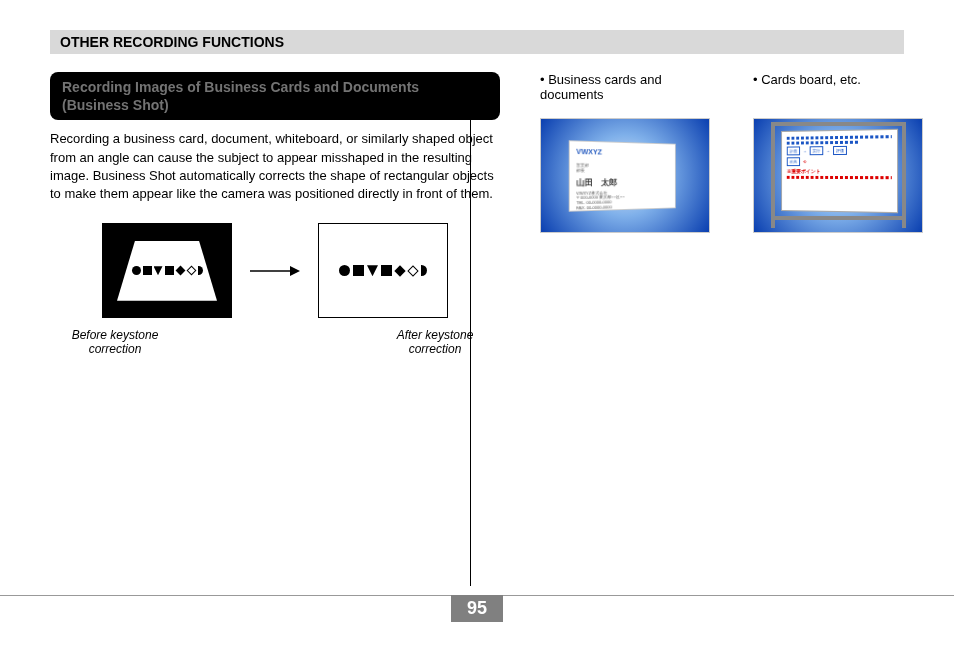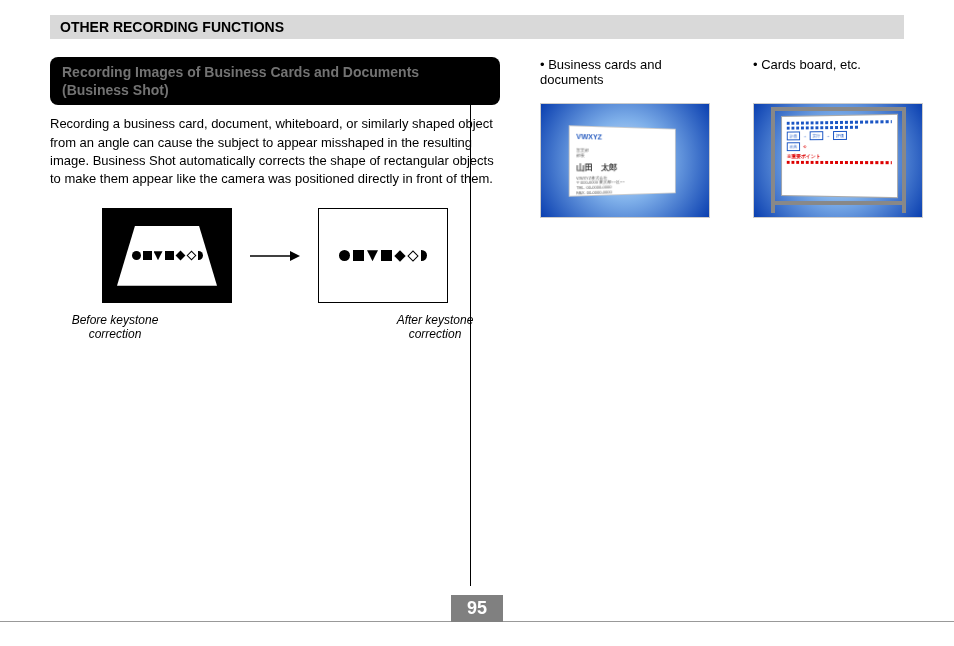--- a/index.html
+++ b/index.html
@@ -5,21 +5,21 @@
   * { box-sizing: border-box; margin: 0; padding: 0; }
   body {
     width: 954px;
     height: 646px;
     font-family: Arial, Helvetica, sans-serif;
     color: #000;
     background: #fff;
     position: relative;
   }
   .page {
-    padding: 15px 50px 0 50px;
+    padding: 30px 50px 0 50px;
   }
   .header-bar {
     background: #d9d9d9;
     padding: 4px 10px;
     font-size: 14px;
     font-weight: bold;
     margin-bottom: 18px;
   }
   .columns {
     display: flex;
@@ -152,21 +152,21 @@
     transform: perspective(300px) rotateY(-8deg);
     padding:5px; font-size:4px; color:#1a55c4;
     display:flex; flex-direction:column; gap:2px;
   }
   .whiteboard .row { display:flex; gap:3px; align-items:center;}
   .wb-box { border:1px solid #1a55c4; padding:1px 2px; font-size:4px;}
   .wb-red { color:#d00; font-weight:bold;}
   .wb-scribble {height:3px; background:repeating-linear-gradient(90deg,#1a55c4 0 3px, transparent 3px 5px); width:100%;}
   .page-footer {
     position:absolute; bottom:24px; left:0; right:0;
-    display:flex; align-items:flex-end;
+    display:flex; align-items:flex-start;
   }
   .page-footer .line { flex:1; height:1px; background:#999;}
   .page-num {
     background:#808080; color:#fff; font-weight:bold; font-size:18px;
     padding:3px 16px;
   }
 </style>
 </head>
 <body>
 

